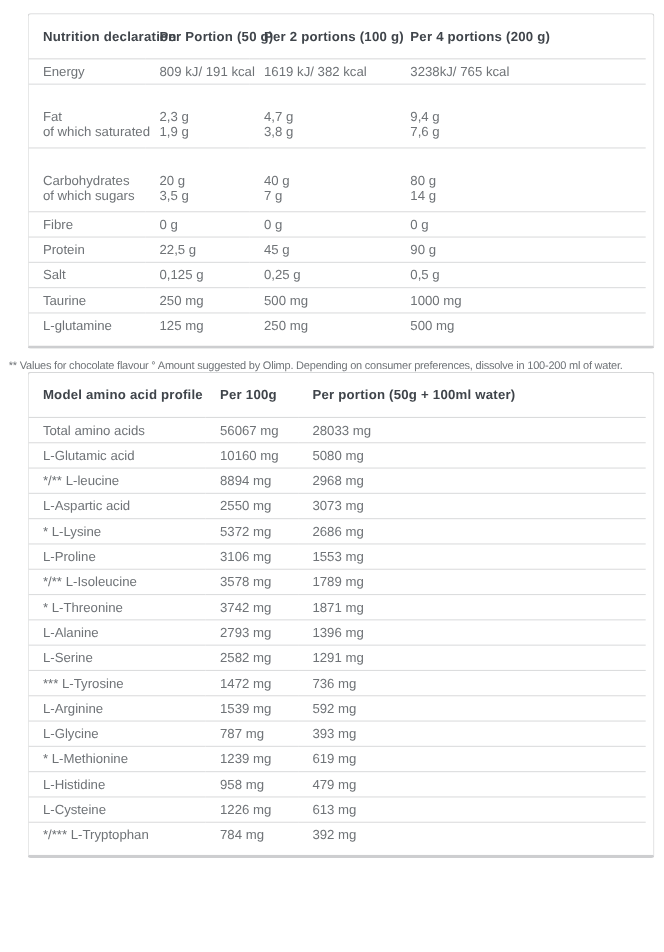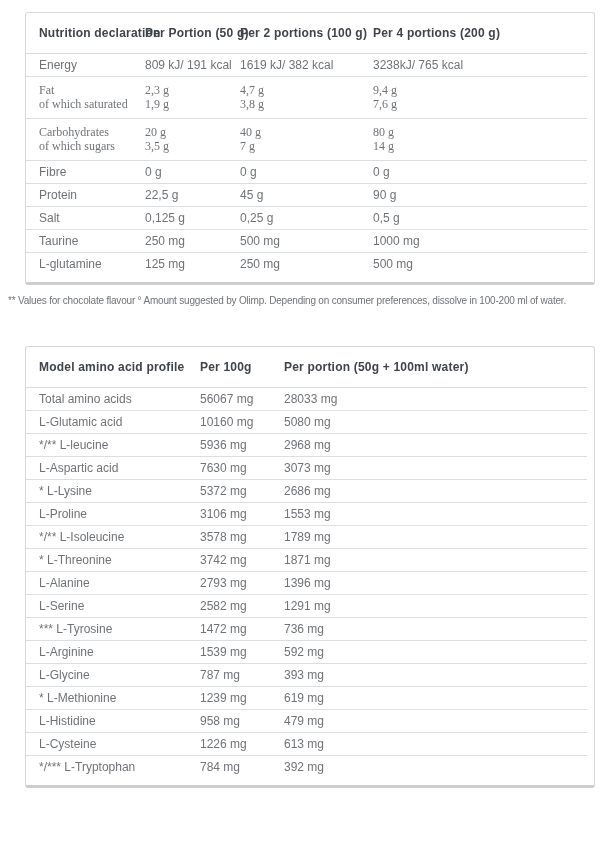--- a/index.html
+++ b/index.html
@@ -14,21 +14,21 @@
     box-sizing: border-box;
     width: 570px;
     margin-left: 25px;
     background: #ffffff;
     border: 1px solid #d7d8d9;
     border-bottom: 3px solid #cdced0;
     border-radius: 3px;
     padding-bottom: 7px;
   }
   .card-1 { margin-top: 12px; }
-  .card-2 { margin-top: 40px; }
+  .card-2 { }
   table {
     border-collapse: collapse;
     table-layout: fixed;
     width: 561px;
   }
   th {
     text-align: left;
     vertical-align: top;
     font-size: 12px;
     font-weight: bold;
@@ -42,21 +42,21 @@
   td {
     text-align: left;
     vertical-align: top;
     font-size: 12px;
     color: #6f7377;
     line-height: 14px;
     padding: 4px 0 4px 13px;
     border-bottom: 1px solid #dcddde;
     white-space: nowrap;
   }
-  tr.tall td { padding-top: 6px; padding-bottom: 7px; font-family: Liberation Serif, serif; }
+  tr.tall td { padding-top: 22px; padding-bottom: 7px; }
   tbody tr:last-child td { border-bottom: none; }
   .footnote {
     margin: 10px 0 0 8px;
     font-size: 10px;
     letter-spacing: -0.2px;
     color: #6f7377;
     white-space: nowrap;
   }
   
   .t1 .c1 { width: 106px; } .t1 .c2 { width: 95px; }
@@ -160,26 +160,26 @@
             <td>56067 mg</td>
             <td>28033 mg</td>
           </tr>
           <tr>
             <td>L-Glutamic acid</td>
             <td>10160 mg</td>
             <td>5080 mg</td>
           </tr>
           <tr>
             <td>*/** L-leucine</td>
-            <td>5936 mg</td>
+            <td>8894 mg</td>
             <td>2968 mg</td>
           </tr>
           <tr>
             <td>L-Aspartic acid</td>
-            <td>7630 mg</td>
+            <td>2550 mg</td>
             <td>3073 mg</td>
           </tr>
           <tr>
             <td>* L-Lysine</td>
             <td>5372 mg</td>
             <td>2686 mg</td>
           </tr>
           <tr>
             <td>L-Proline</td>
             <td>3106 mg</td>

